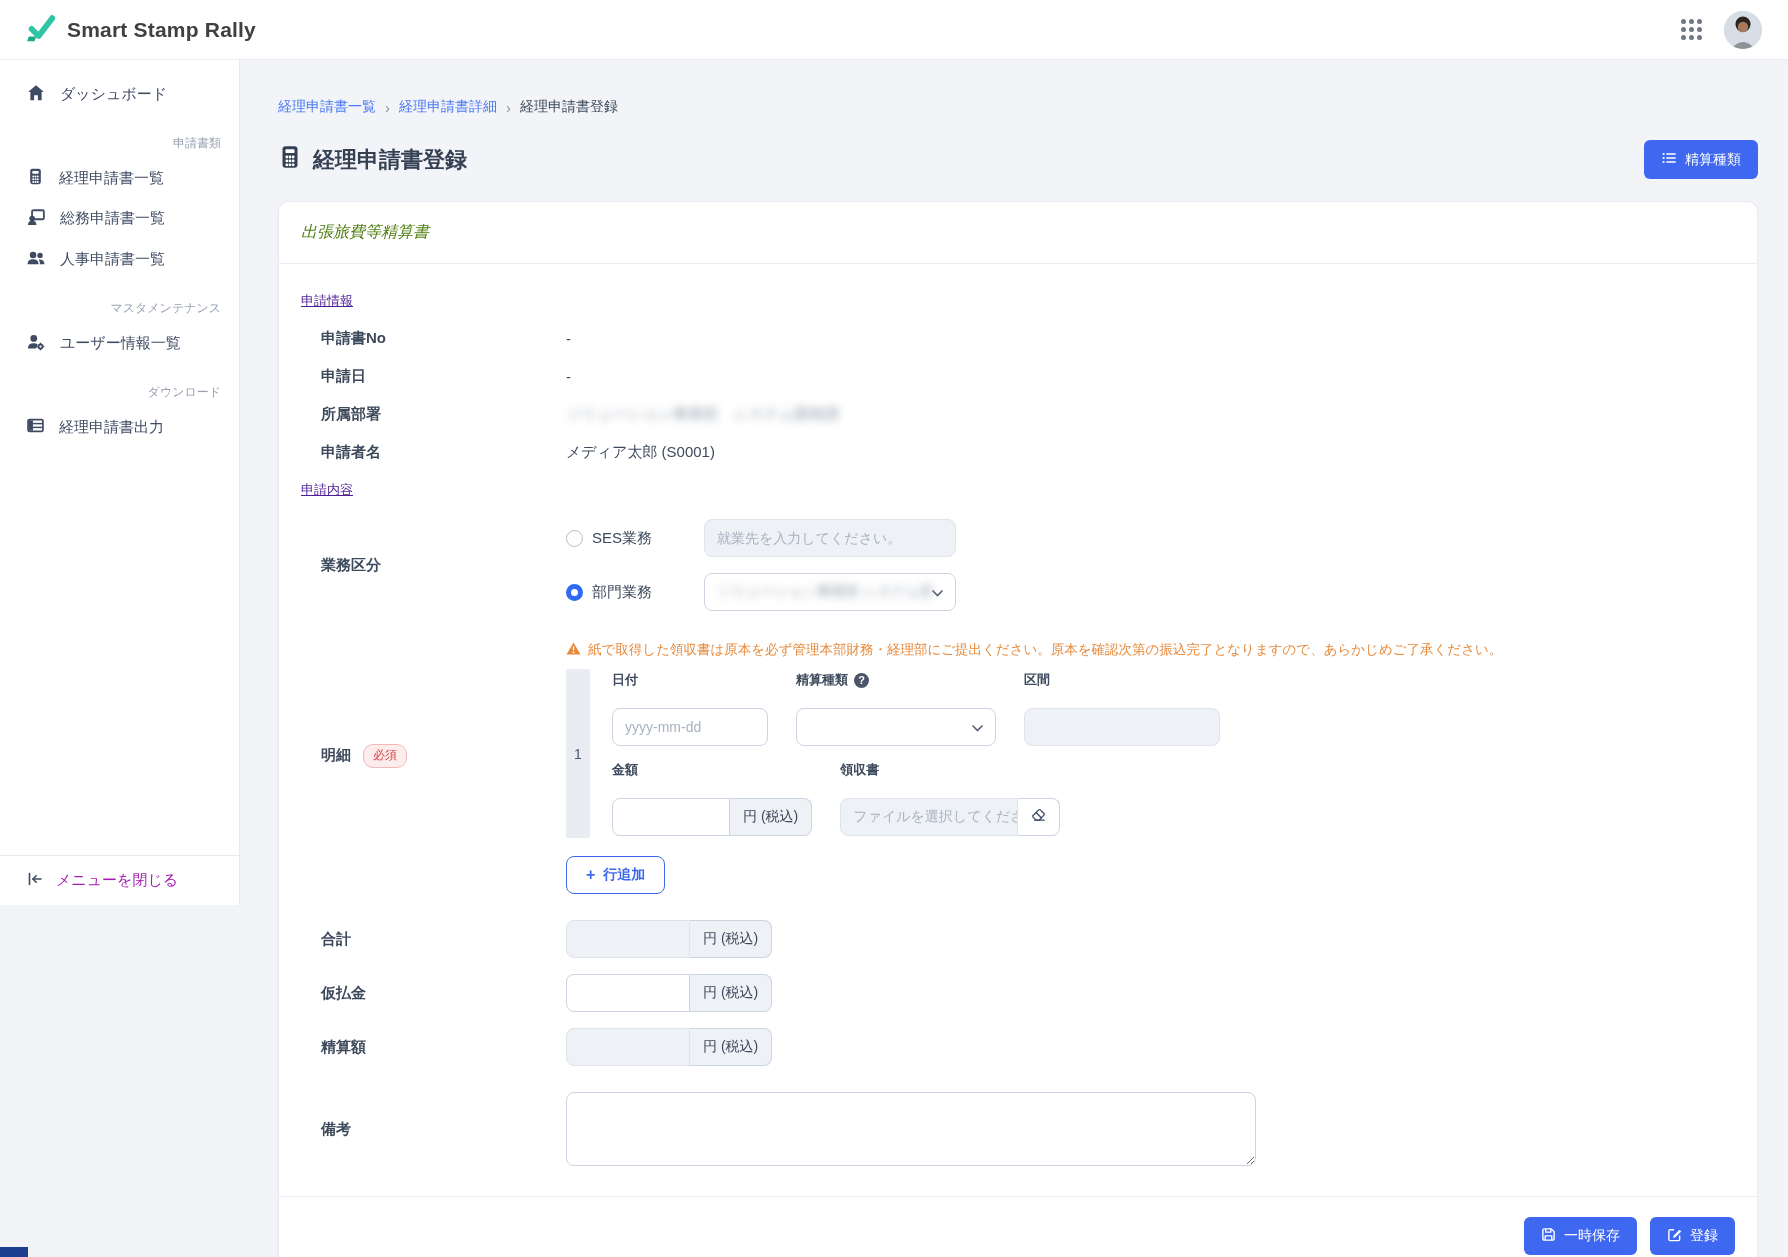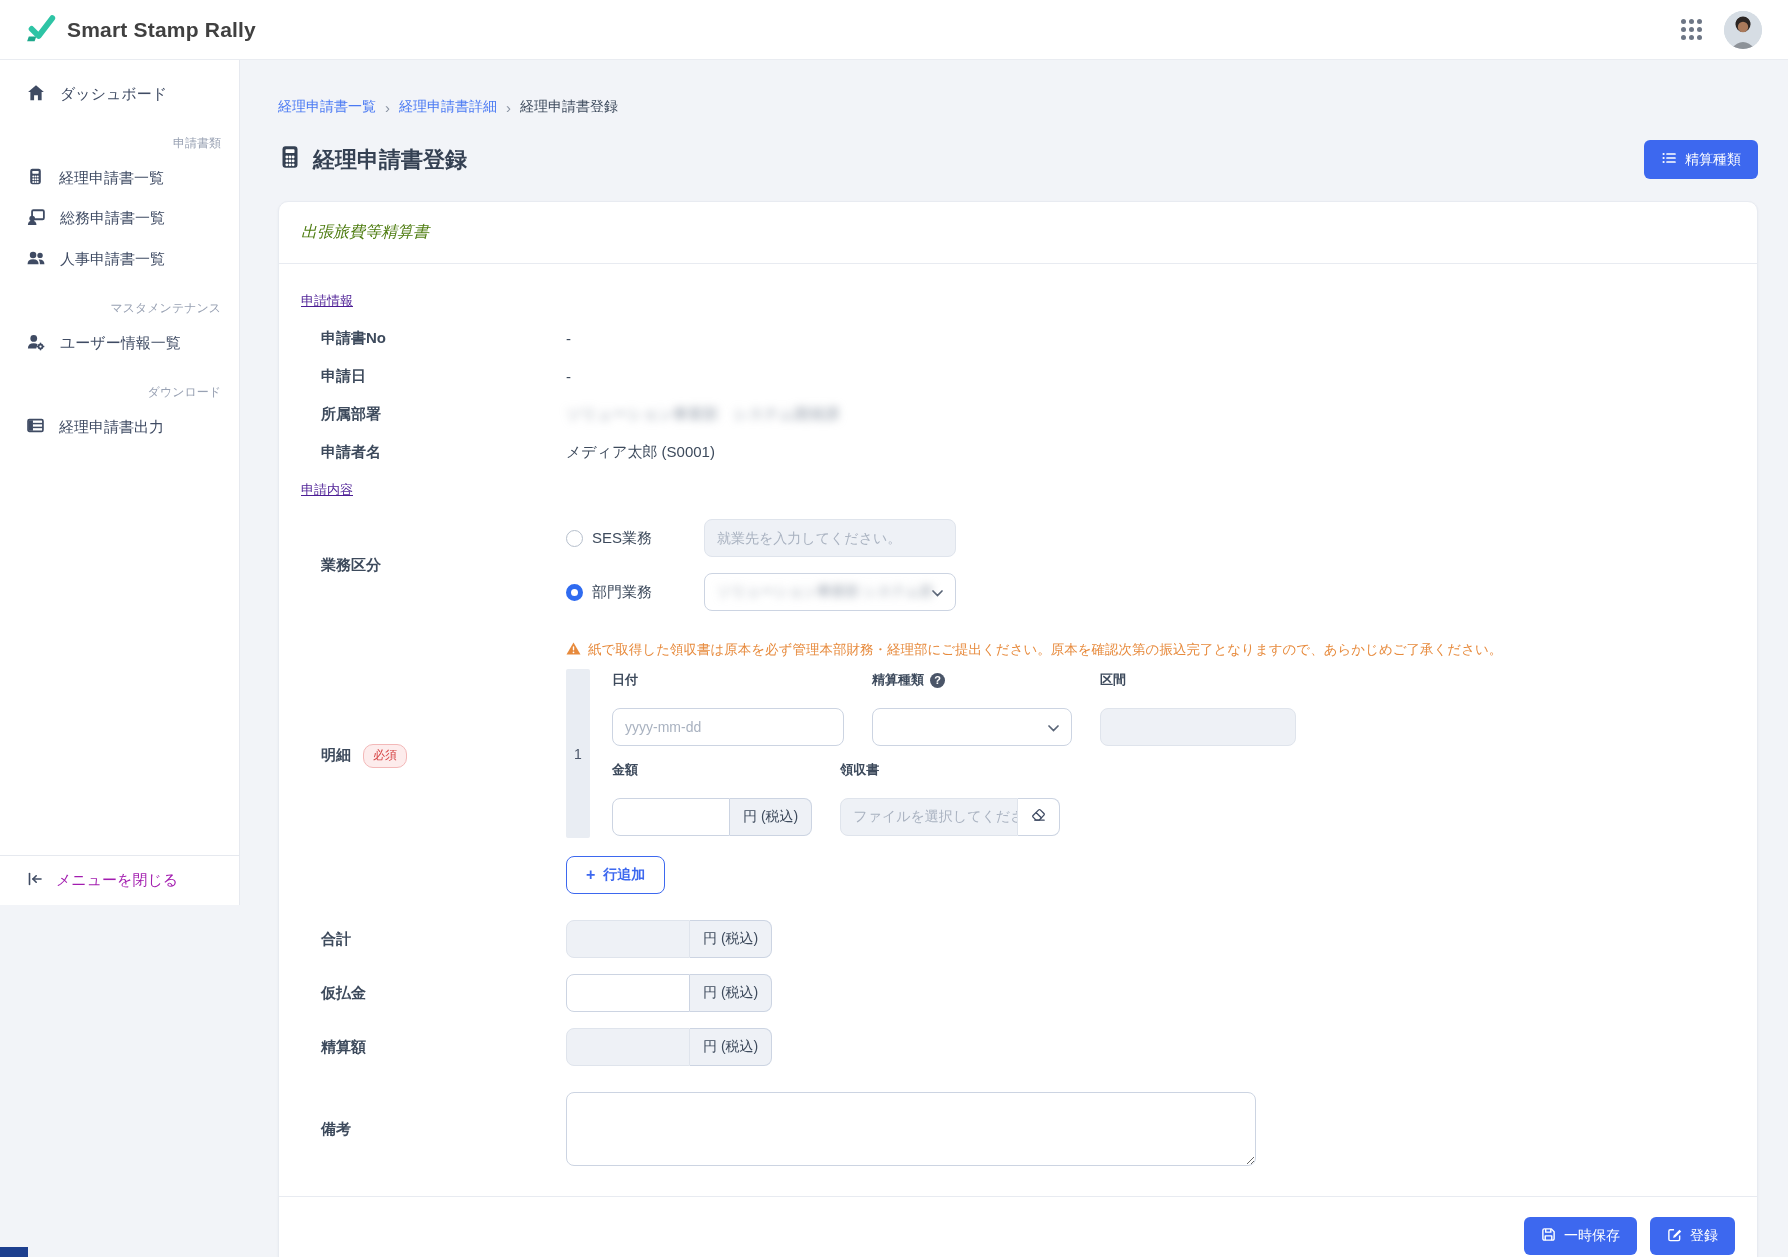--- a/index.html
+++ b/index.html
@@ -334,21 +334,21 @@
                   </svg>
               </span>
               <span>紙で取得した領収書は原本を必ず管理本部財務・経理部にご提出ください。原本を確認次第の振込完了となりますので、あらかじめご了承ください。</span>
             </div>
             <div class="detail-block">
               <div class="row-index">1</div>
               <div class="detail-fields">
                 <div class="detail-line">
                   <div class="fgroup">
                     <div class="fglabel">日付</div>
-                    <input class="inp" style="width: 232px;" placeholder="yyyy-mm-dd">
+                    <input class="inp" style="width: 156px;" placeholder="yyyy-mm-dd">
                   </div>
                   <div class="fgroup">
                     <div class="fglabel">
                       <span>精算種類</span>
                       <span class="help-q">?</span>
                     </div>
                     <div class="select" style="width:200px;">
                       <span class="sel-text"></span>
                       <span>
                         <svg width="11" height="7" viewBox="0 0 11 7" fill="none" stroke="#5a6577" stroke-width="1.7" stroke-linecap="round">

